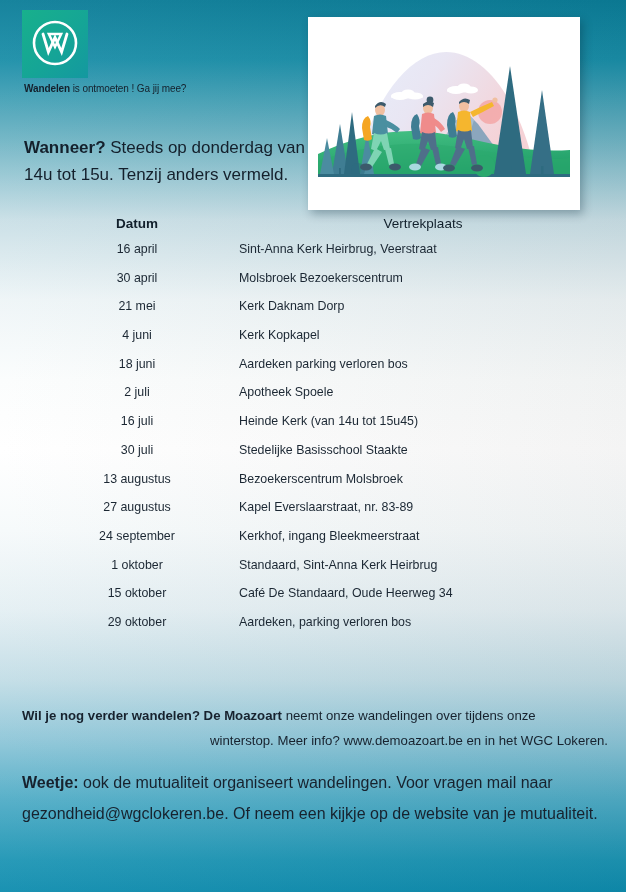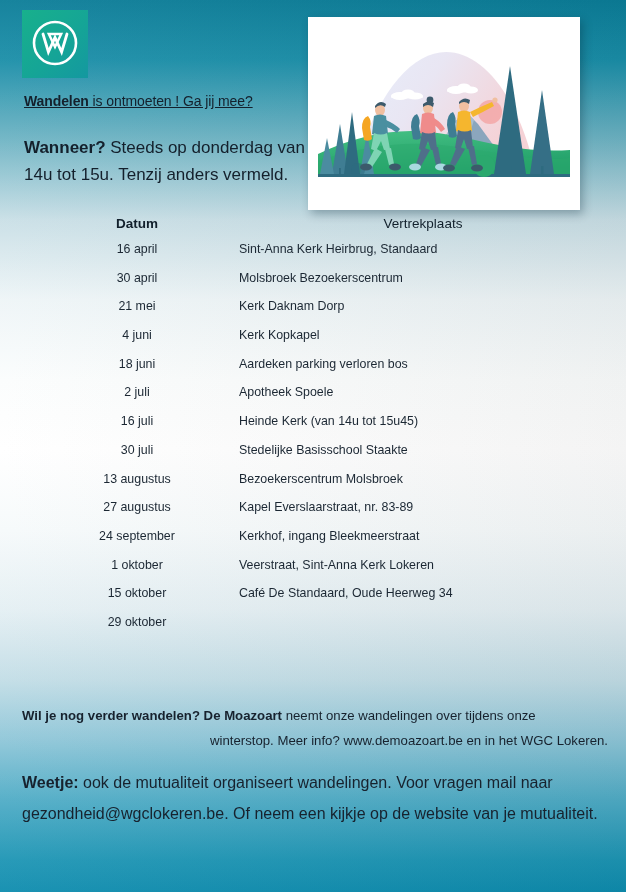--- a/index.html
+++ b/index.html
@@ -57,27 +57,26 @@
     left: 9px;
     top: 9px;
     width: 48px;
     height: 48px;
   }
 
   
   #headline1 {
     position: absolute;
     left: 24px;
-    top: 93px;
-    font-size: 14px;
+    top: 83px;
+    font-size: 10px;
     color: #14202c;
     letter-spacing: -0.1px;
     white-space: nowrap;
     z-index: 3;
-    text-decoration: underline;
   }
   #headline1 .b { font-weight: bold; }
 
   #headline2 {
     position: absolute;
     left: 24px;
     top: 134px;
     font-size: 17px;
     color: #14202c;
     line-height: 27px;
@@ -306,21 +305,21 @@
   </div>
 
   <div id="schedule">
     <div class="sched-head">
       <div class="head-datum">Datum</div>
       <div class="head-plaats">Vertrekplaats</div>
     </div>
     <div id="rows-host">
         <div class="sched-row">
           <div class="cell-date">16 april</div>
-          <div class="cell-place">Sint-Anna Kerk Heirbrug, Standaard</div>
+          <div class="cell-place">Sint-Anna Kerk Heirbrug, Veerstraat</div>
         </div>
         <div class="sched-row">
           <div class="cell-date">30 april</div>
           <div class="cell-place">Molsbroek Bezoekerscentrum</div>
         </div>
         <div class="sched-row">
           <div class="cell-date">21 mei</div>
           <div class="cell-place">Kerk Daknam Dorp</div>
         </div>
         <div class="sched-row">
@@ -350,28 +349,29 @@
         <div class="sched-row">
           <div class="cell-date">27 augustus</div>
           <div class="cell-place">Kapel Everslaarstraat, nr. 83-89</div>
         </div>
         <div class="sched-row">
           <div class="cell-date">24 september</div>
           <div class="cell-place">Kerkhof, ingang Bleekmeerstraat</div>
         </div>
         <div class="sched-row">
           <div class="cell-date">1 oktober</div>
-          <div class="cell-place">Veerstraat, Sint-Anna Kerk Lokeren</div>
+          <div class="cell-place">Standaard, Sint-Anna Kerk Heirbrug</div>
         </div>
         <div class="sched-row">
           <div class="cell-date">15 oktober</div>
           <div class="cell-place">Café De Standaard, Oude Heerweg 34</div>
         </div>
         <div class="sched-row">
           <div class="cell-date">29 oktober</div>
+          <div class="cell-place">Aardeken, parking verloren bos</div>
         </div>
       </div>
   </div>
 
   <div id="footer">
     <div class="foot-p1">
       <span class="b">Wil je nog verder wandelen? De Moazoart</span><span> neemt onze wandelingen over tijdens onze</span>
       <div class="l2">winterstop. Meer info? www.demoazoart.be  en in het WGC Lokeren.</div>
     </div>
     <div class="foot-p2">

